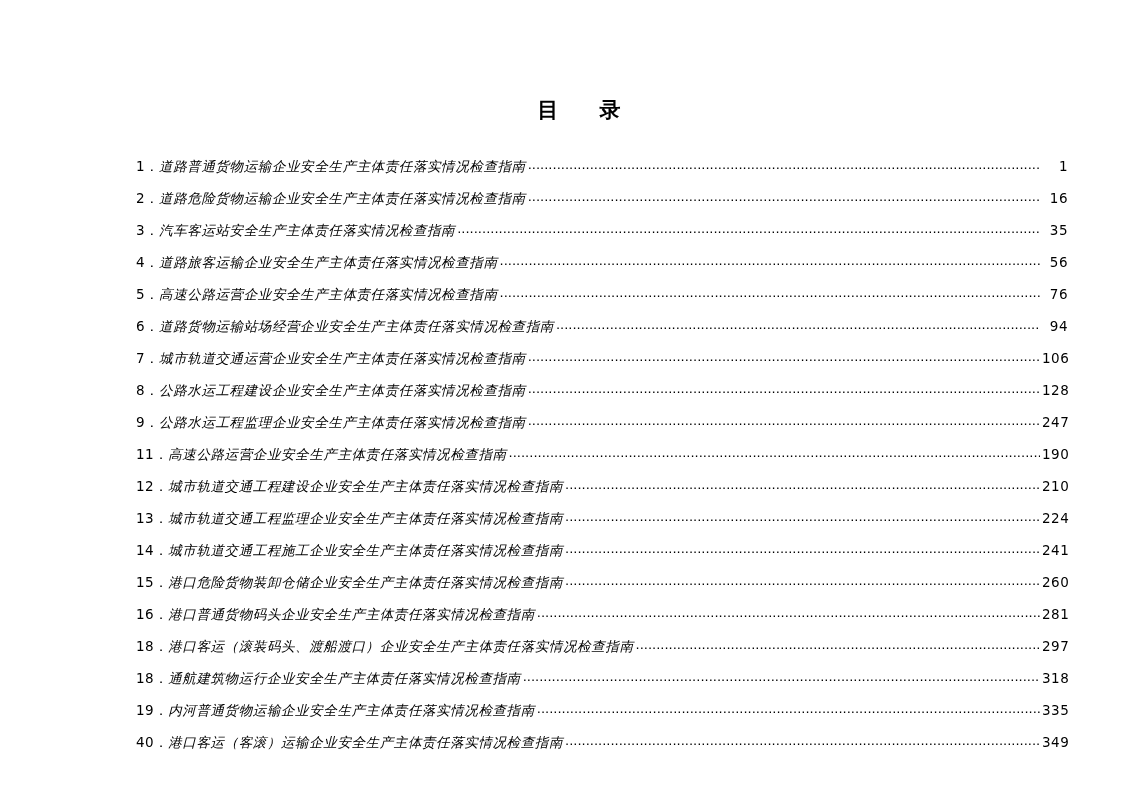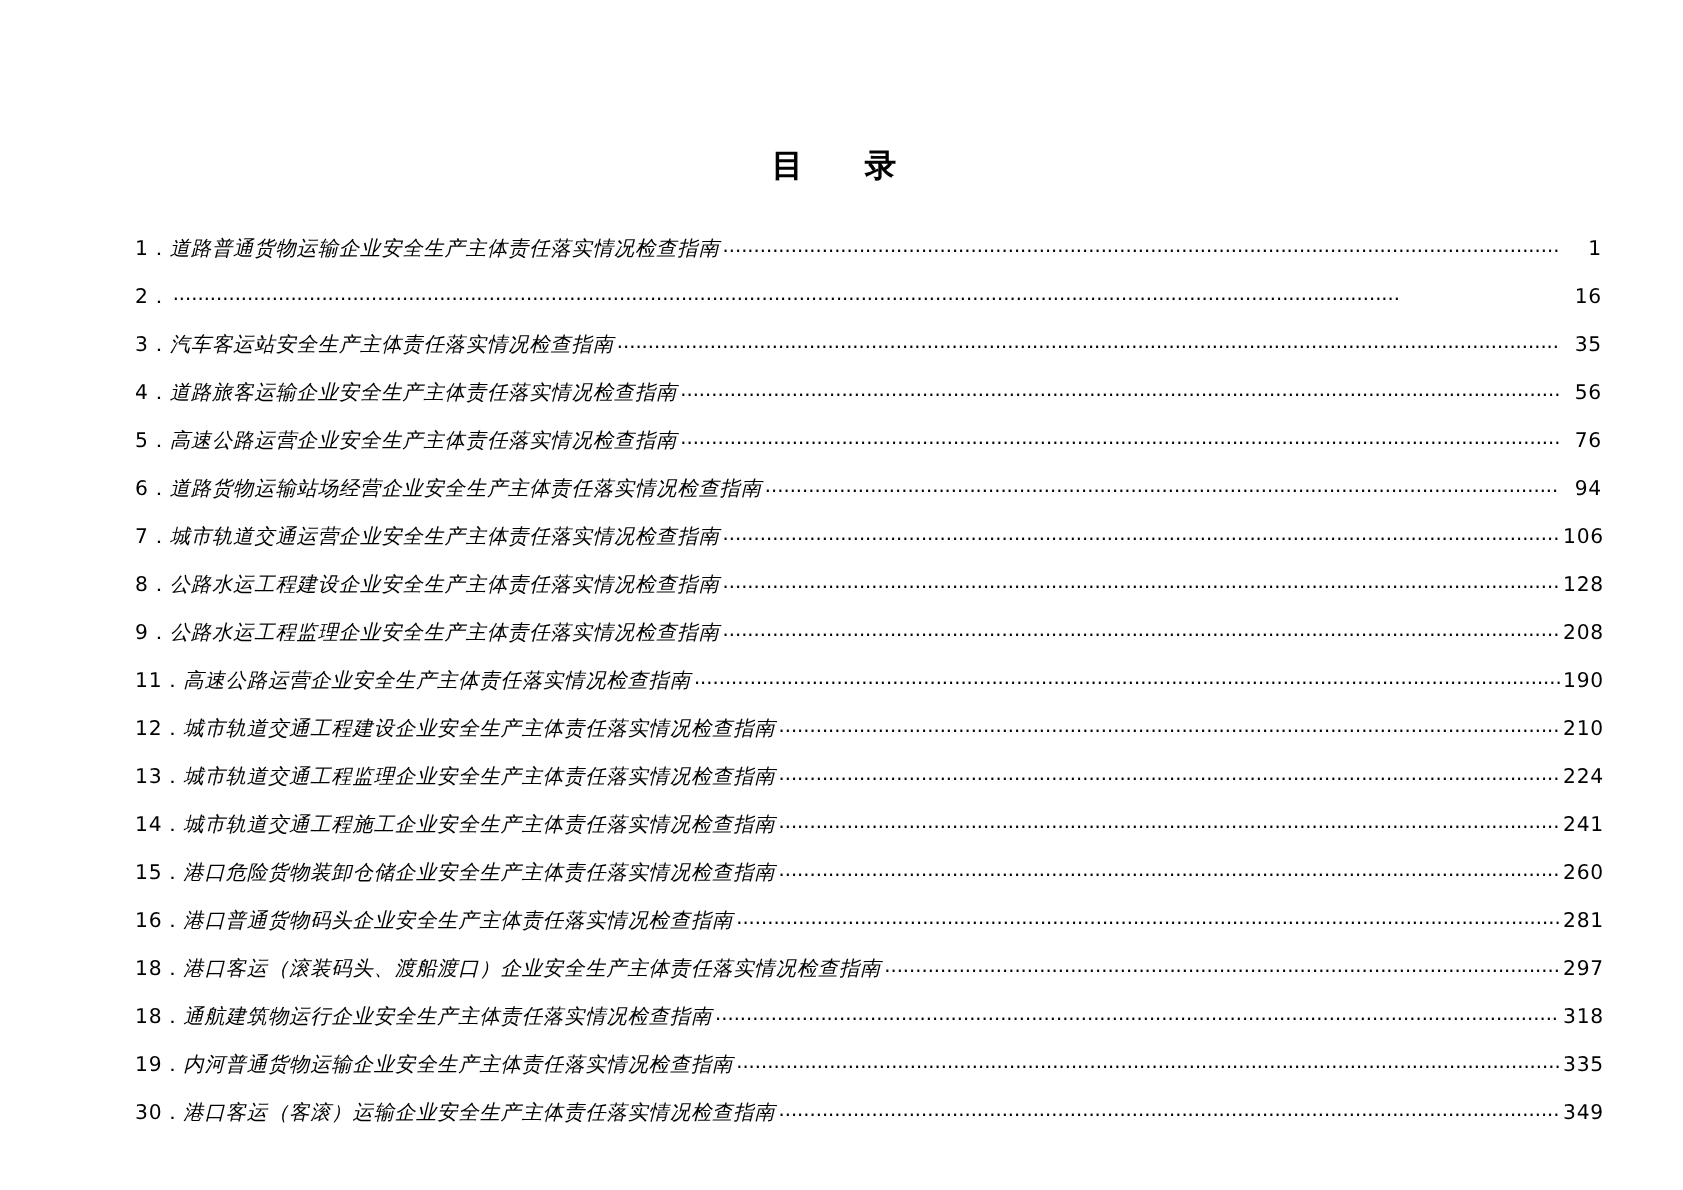--- a/index.html
+++ b/index.html
@@ -13,20 +13,21 @@
     font-family: "DejaVu Sans", "Liberation Sans", sans-serif;
     color: #000000;
   }
   .page {
     position: relative;
     width: 1122px;
     height: 793px;
     box-sizing: border-box;
     background: #ffffff;
     overflow: hidden;
+    padding-left: 46px;
   }
   .doc-title {
     text-align: center;
     font-size: 21px;
     font-weight: bold;
     letter-spacing: 10px;
     padding-top: 96px;
     font-family: "DejaVu Sans", "Liberation Sans", sans-serif;
   }
   .toc {
@@ -80,20 +81,21 @@
   <div class="doc-title">目　录</div>
   <ul class="toc" id="toc-list">
       <li class="toc-entry">
         <span class="toc-num">1．</span>
         <span class="toc-text">道路普通货物运输企业安全生产主体责任落实情况检查指南</span>
         <span class="toc-leader"></span>
         <span class="toc-page">1</span>
       </li>
       <li class="toc-entry">
         <span class="toc-num">2．</span>
+        <span class="toc-text">道路危险货物运输企业安全生产主体责任落实情况检查指南</span>
         <span class="toc-leader"></span>
         <span class="toc-page">16</span>
       </li>
       <li class="toc-entry">
         <span class="toc-num">3．</span>
         <span class="toc-text">汽车客运站安全生产主体责任落实情况检查指南</span>
         <span class="toc-leader"></span>
         <span class="toc-page">35</span>
       </li>
       <li class="toc-entry">
@@ -123,21 +125,21 @@
       <li class="toc-entry">
         <span class="toc-num">8．</span>
         <span class="toc-text">公路水运工程建设企业安全生产主体责任落实情况检查指南</span>
         <span class="toc-leader"></span>
         <span class="toc-page">128</span>
       </li>
       <li class="toc-entry">
         <span class="toc-num">9．</span>
         <span class="toc-text">公路水运工程监理企业安全生产主体责任落实情况检查指南</span>
         <span class="toc-leader"></span>
-        <span class="toc-page">208</span>
+        <span class="toc-page">247</span>
       </li>
       <li class="toc-entry">
         <span class="toc-num">11．</span>
         <span class="toc-text">高速公路运营企业安全生产主体责任落实情况检查指南</span>
         <span class="toc-leader"></span>
         <span class="toc-page">190</span>
       </li>
       <li class="toc-entry">
         <span class="toc-num">12．</span>
         <span class="toc-text">城市轨道交通工程建设企业安全生产主体责任落实情况检查指南</span>
@@ -180,19 +182,19 @@
         <span class="toc-leader"></span>
         <span class="toc-page">318</span>
       </li>
       <li class="toc-entry">
         <span class="toc-num">19．</span>
         <span class="toc-text">内河普通货物运输企业安全生产主体责任落实情况检查指南</span>
         <span class="toc-leader"></span>
         <span class="toc-page">335</span>
       </li>
       <li class="toc-entry">
-        <span class="toc-num">30．</span>
+        <span class="toc-num">40．</span>
         <span class="toc-text">港口客运（客滚）运输企业安全生产主体责任落实情况检查指南</span>
         <span class="toc-leader"></span>
         <span class="toc-page">349</span>
       </li>
     </ul>
 </div>
 
 </body></html>

